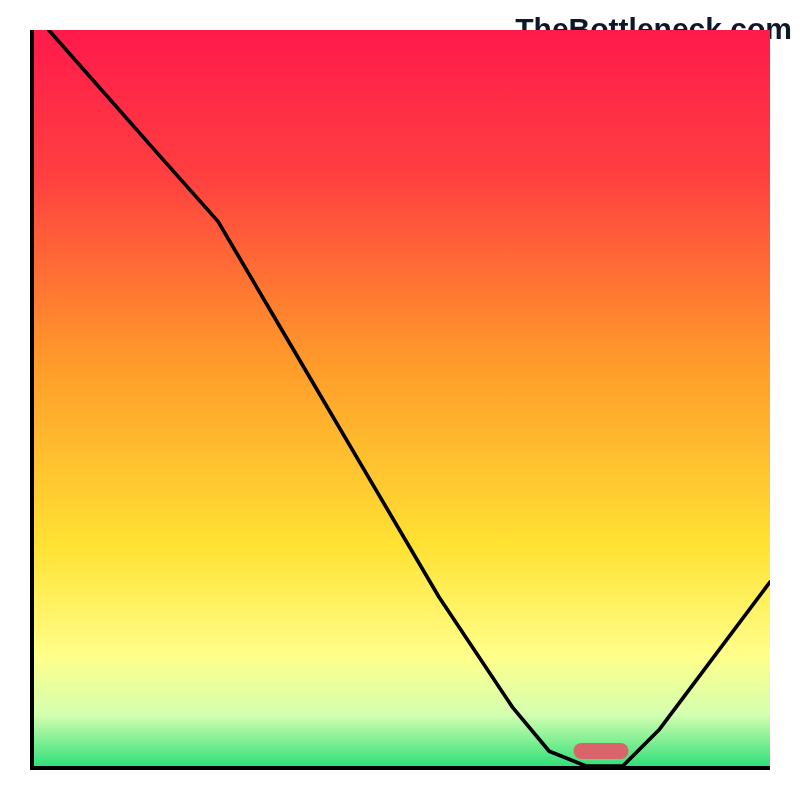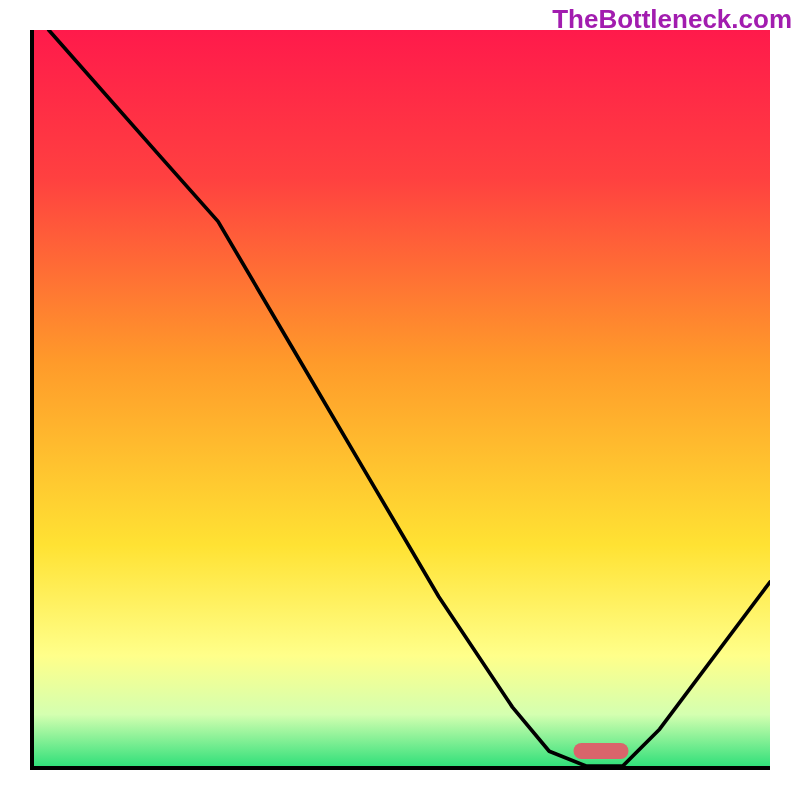--- a/index.html
+++ b/index.html
@@ -6,25 +6,25 @@
     margin: 0;
     padding: 0;
     width: 800px;
     height: 800px;
     background: #ffffff;
     font-family: Arial, Helvetica, sans-serif;
     position: relative;
   }
   .watermark {
     position: absolute;
-    top: 4px;
+    top: 12px;
     right: 8px;
-    font-size: 26px;
+    font-size: 30px;
     font-weight: bold;
-    color: #a21caf;
+    color: #0f172a;
     font-family: Verdana, Arial, sans-serif;
   }
   .plot-area {
     position: absolute;
     left: 30px;
     top: 30px;
     width: 740px;
     height: 740px;
     border: 4px solid #000;
     border-top: none;

